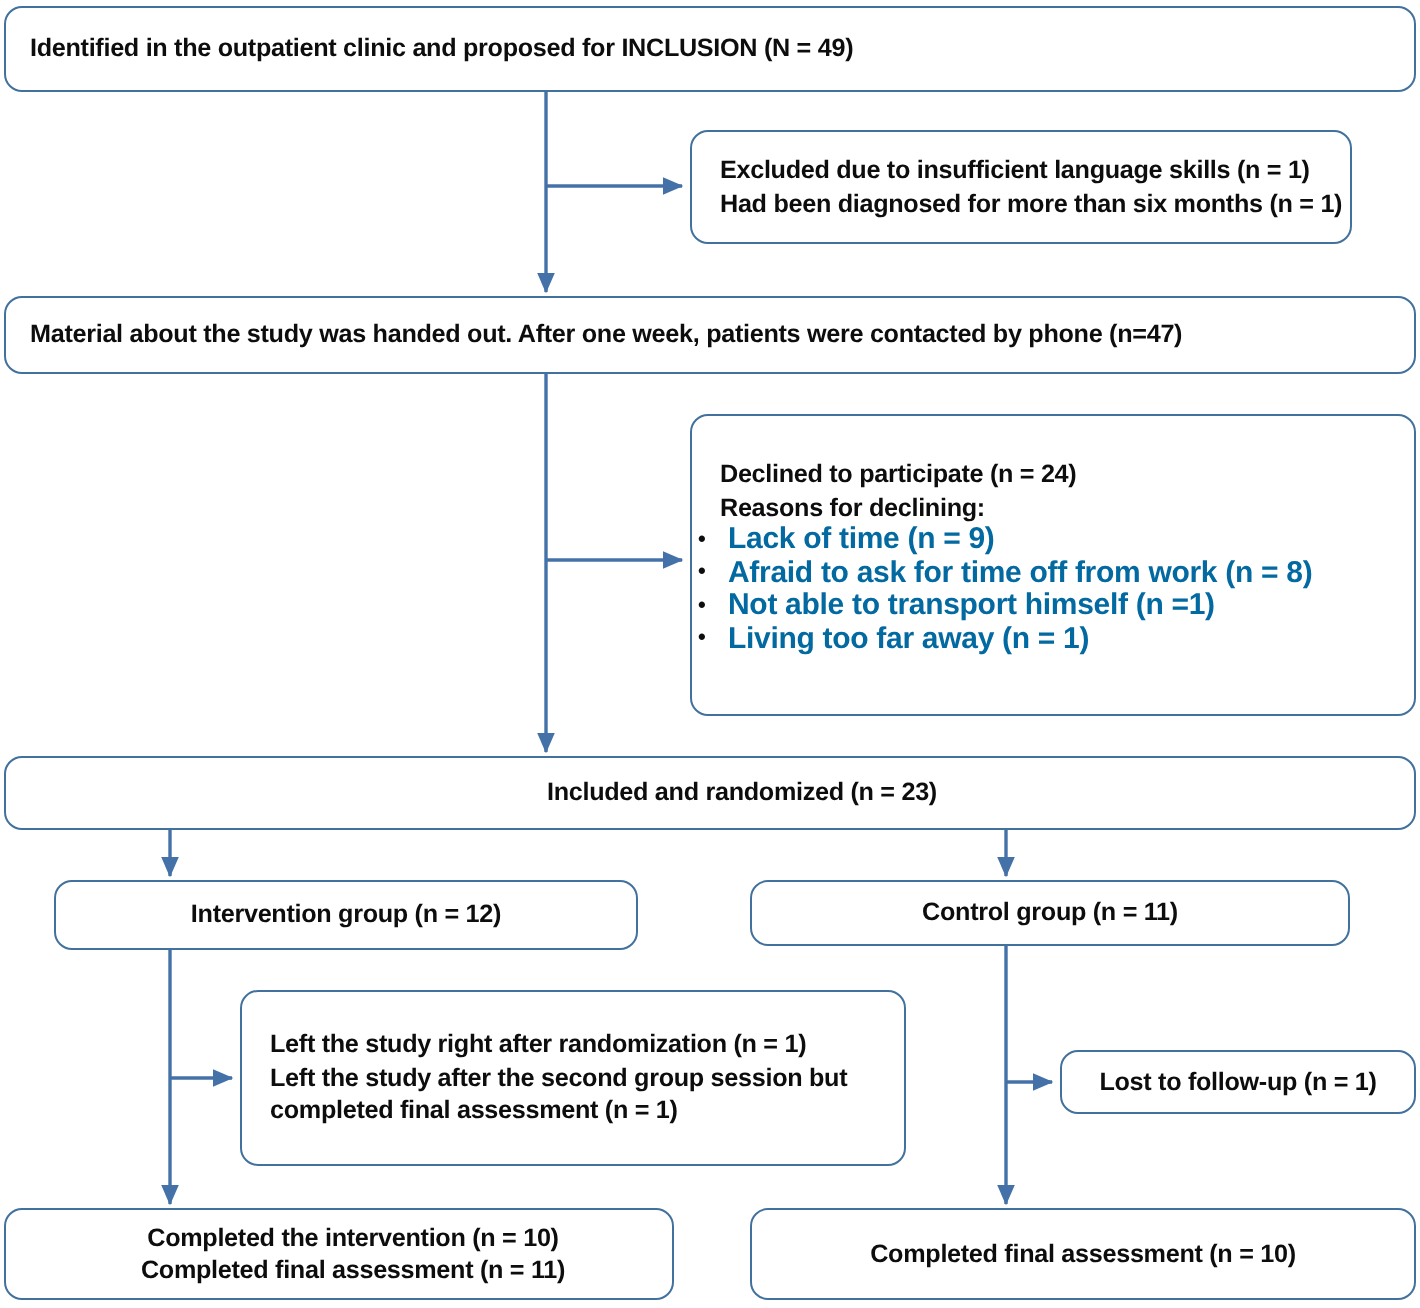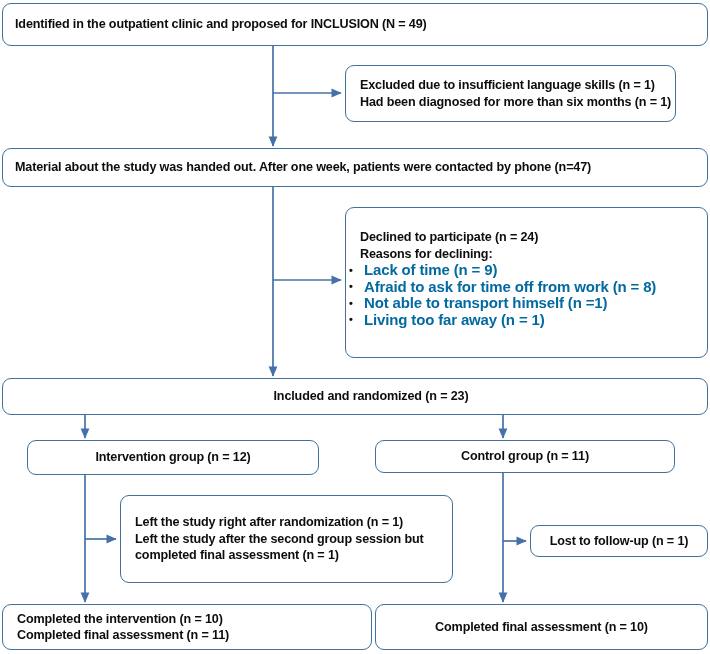--- a/index.html
+++ b/index.html
@@ -138,21 +138,21 @@
   <div class="node" style="left:120px; top:495px; width:333px; height:88px;">
     <div class="node-text pad-left-lg">Left the study right after randomization (n = 1)</div>
     <div class="node-text pad-left-lg">Left the study after the second group session but</div>
     <div class="node-text pad-left-lg">completed final assessment (n = 1)</div>
   </div>
 
   <div class="node center" style="left:530px; top:525px; width:178px; height:32px;">
     <div class="node-text">Lost to follow-up (n = 1)</div>
   </div>
 
-  <div class="node" style="left:2px; top:604px; width:370px; height:46px;">
+  <div class="node" style="left:2px; top:604px; width:335px; height:46px;text-align:center;">
     <div class="node-text pad-left-lg">Completed the intervention (n = 10)</div>
     <div class="node-text pad-left-lg">Completed final assessment (n = 11)</div>
   </div>
 
   <div class="node center" style="left:375px; top:604px; width:333px; height:46px;">
     <div class="node-text">Completed final assessment (n = 10)</div>
   </div>
 
 </div>
 

